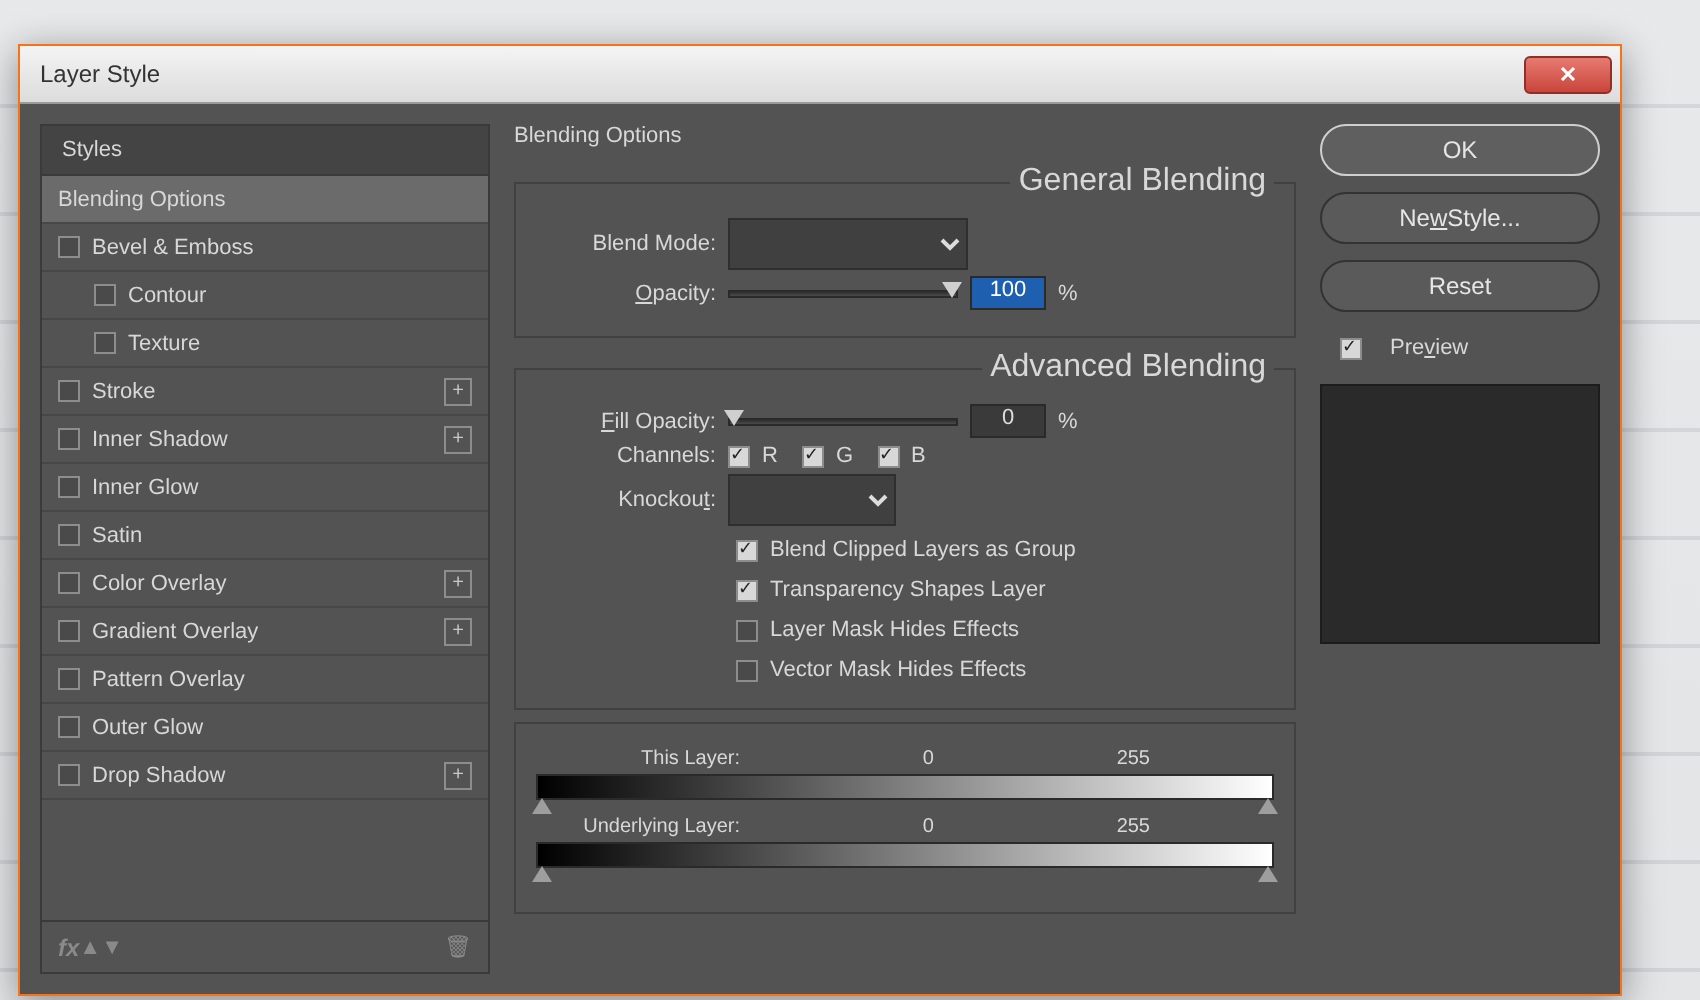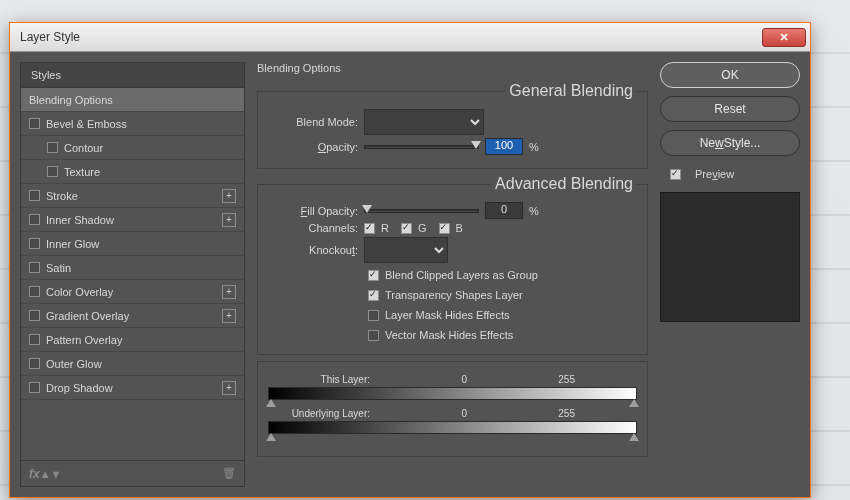--- a/index.html
+++ b/index.html
@@ -414,22 +414,22 @@
         </div>
         <div class="blendif-bar">
           <div class="bi-thumb" style="left:-3px"></div>
           <div class="bi-thumb" style="right:-3px"></div>
         </div>
       </fieldset>
     </div>
 
     <div class="right">
       <div class="btn primary">OK</div>
+      <div class="btn">Ne<span style="text-decoration:underline">w</span> Style...</div>
       <div class="btn">Reset</div>
-      <div class="btn">Ne<span style="text-decoration:underline">w</span> Style...</div>
       <div class="preview-chk">
         <span class="chk on"></span>
         <span>Pre<span style="text-decoration:underline">v</span>iew</span>
       </div>
       <div class="preview-box"></div>
     </div>
 
   </div>
 </div>
 

